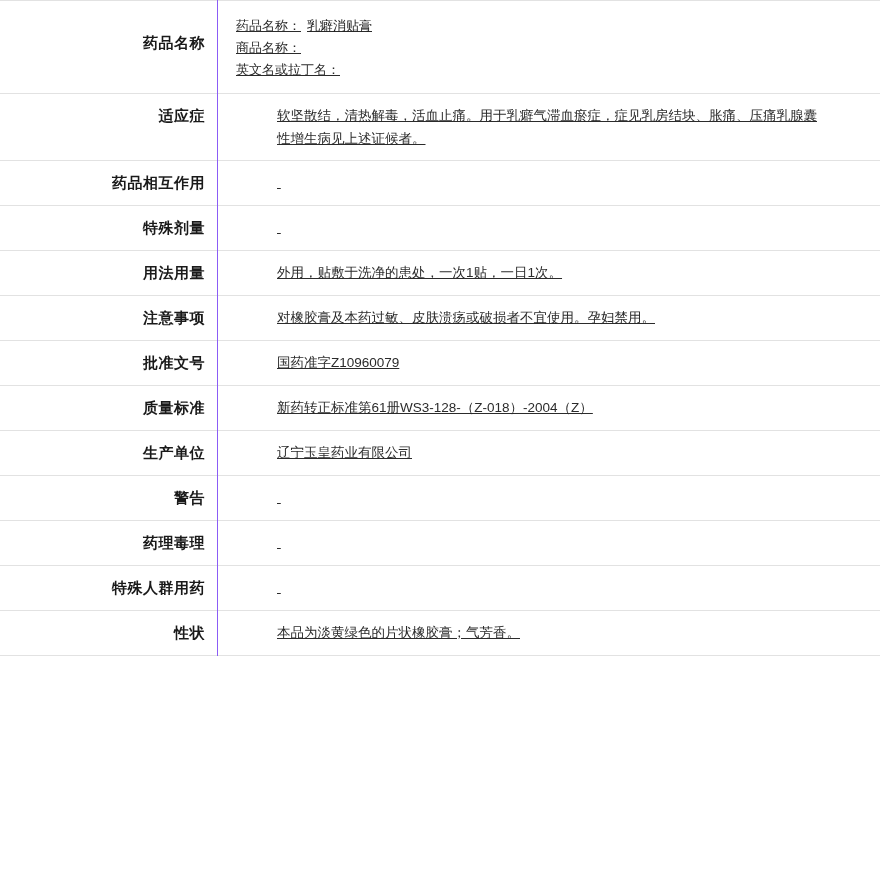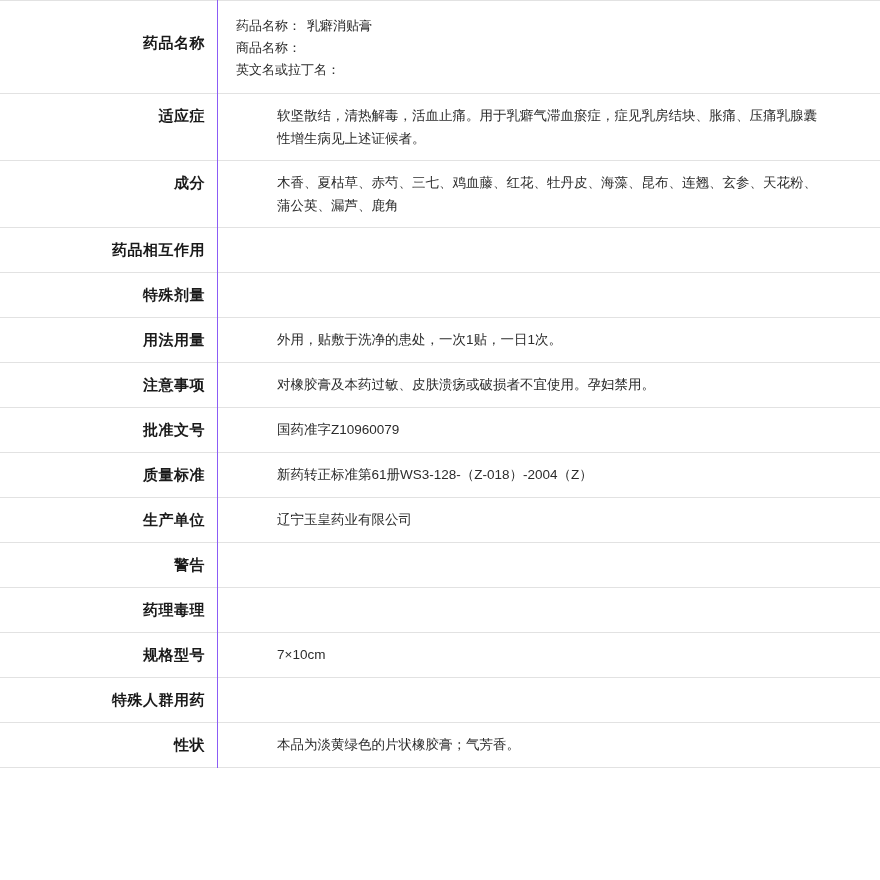--- a/index.html
+++ b/index.html
@@ -37,20 +37,21 @@
     letter-spacing: 0.5px;
     border-right: 1px solid #8b5cf6;
     line-height: 24px;
   }
   td.value-cell {
     padding: 10px 32px 10px 18px;
     font-size: 13.5px;
     color: #2b2b2b;
     line-height: 22px;
     word-break: break-all;
+    text-decoration: underline;
   }
   .value-cell .sub-line {
     display: block;
     font-size: 13px;
     line-height: 22px;
     color: #2b2b2b;
   }
   .value-cell .sub-line .sub-key {
     color: #2b2b2b;
   }
@@ -85,27 +86,20 @@
           <span class="sub-line"><span class="sub-key">药品名称：</span><span class="sub-val">乳癖消贴膏</span></span>
           <span class="sub-line"><span class="sub-key">商品名称：</span><span class="sub-val"></span></span>
           <span class="sub-line"><span class="sub-key">英文名或拉丁名：</span><span class="sub-val"></span></span>
         </td>
       </tr>
       <tr>
         <td class="label-cell">适应症</td>
         <td class="value-cell">
           <span class="para">软坚散结，清热解毒，活血止痛。用于乳癖气滞血瘀症，症见乳房结块、胀痛、压痛乳腺囊</span>
           <span class="para">性增生病见上述证候者。</span>
-        </td>
-      </tr>
-      <tr>
-        <td class="label-cell">成分</td>
-        <td class="value-cell">
-          <span class="para">木香、夏枯草、赤芍、三七、鸡血藤、红花、牡丹皮、海藻、昆布、连翘、玄参、天花粉、</span>
-          <span class="para">蒲公英、漏芦、鹿角</span>
         </td>
       </tr>
       <tr>
         <td class="label-cell">药品相互作用</td>
         <td class="value-cell">
           <span class="para empty-cell">&nbsp;</span>
         </td>
       </tr>
       <tr>
         <td class="label-cell">特殊剂量</td>
@@ -149,26 +143,20 @@
           <span class="para empty-cell">&nbsp;</span>
         </td>
       </tr>
       <tr>
         <td class="label-cell">药理毒理</td>
         <td class="value-cell">
           <span class="para empty-cell">&nbsp;</span>
         </td>
       </tr>
       <tr>
-        <td class="label-cell">规格型号</td>
-        <td class="value-cell">
-          <span class="para">7×10cm</span>
-        </td>
-      </tr>
-      <tr>
         <td class="label-cell">特殊人群用药</td>
         <td class="value-cell">
           <span class="para empty-cell">&nbsp;</span>
         </td>
       </tr>
       <tr>
         <td class="label-cell">性状</td>
         <td class="value-cell">
           <span class="para">本品为淡黄绿色的片状橡胶膏；气芳香。</span>
         </td>

